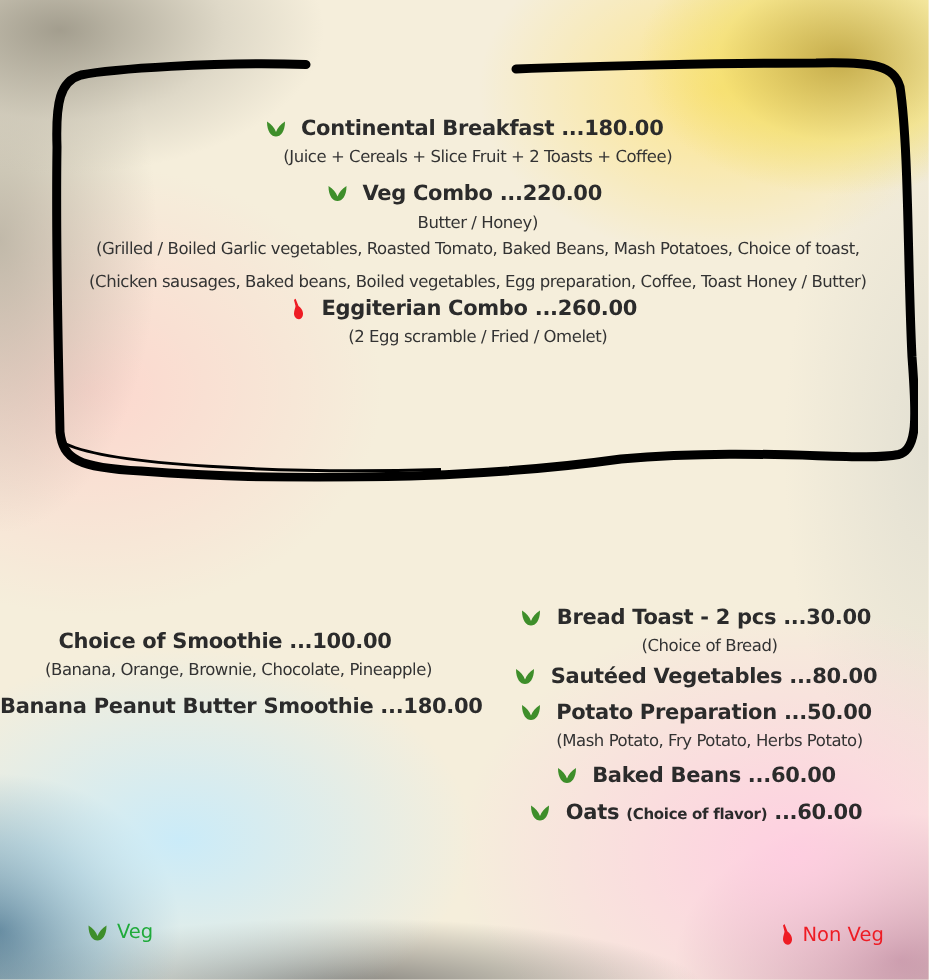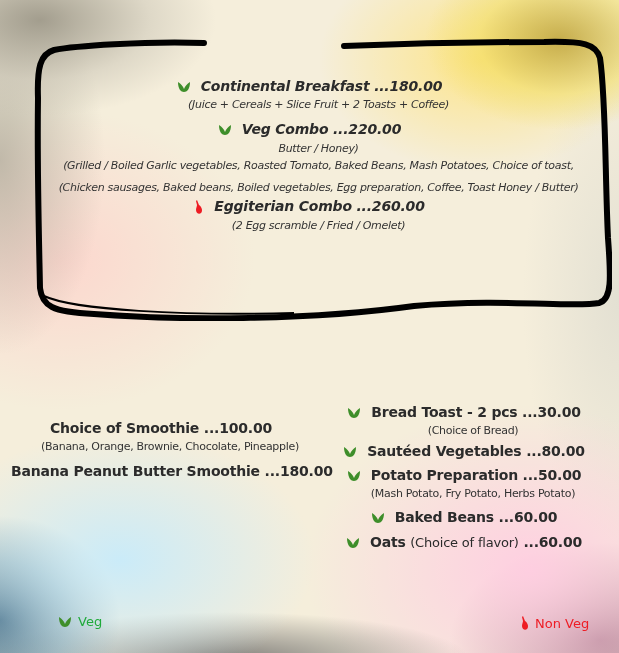--- a/index.html
+++ b/index.html
@@ -22,33 +22,33 @@
   }
   .frame { position:absolute; left:34px; top:38px; width:578px; height:283px; }
   .center { text-align:center; }
   .title { font-size:14px; font-weight:bold; color:#2b2b2b; letter-spacing:-0.2px; white-space:nowrap; }
   .sub { font-size:11px; color:#333; white-space:nowrap; letter-spacing:-0.3px;padding-left:18px; }
   .abs { position:absolute; }
   .icon { display:inline-block; vertical-align:middle; margin-right:10px; }
   .leaf svg, .leg svg { display:block; }
   .legend-veg { position:absolute; left:58px; top:614px; font-size:13px; color:#1faa3a; display:flex; align-items:center; }
   .legend-nonveg { position:absolute; left:520px; top:616px; font-size:13px; color:#ee1c24; display:flex; align-items:center; }
-  .small { font-weight:normal; font-size:13px; }
+  .small { font-weight:bold; font-size:10px; }
 </style>
 </head>
 <body>
 
 <div class="bg"></div>
 
 <svg class="frame" viewBox="0 0 578 283" preserveAspectRatio="none">
   <path d="M170 5 C110 3 40 8 20 12 C6 16 3 30 4 60 C3 130 5 200 6 250 C8 268 18 274 60 276 C150 283 280 282 380 268 C470 260 540 270 565 265 C578 262 577 240 574 200 C571 140 572 60 566 20 C562 6 550 3 510 4 C450 4 360 6 310 8" fill="none" stroke="#000" stroke-width="6" stroke-linecap="round"></path>
   <path d="M10 258 C40 272 150 278 260 275" fill="none" stroke="#000" stroke-width="2"></path>
 </svg>
 
-<div class="abs center" style="left:0;width:619px;top:78px;font-style:italic;">
+<div class="abs center" style="left:0;width:619px;top:78px;">
   <div>
     <div class="title">
       <span class="icon leaf"><svg width="14" height="12" viewBox="0 0 14 12">
             <path d="M1 1 C1 8 4 11 7 11 C10 11 13 8 13 1 C10 3 8 5 7 8 C6 5 4 3 1 1Z" fill="#3e8e2a"></path>
           </svg></span><span>Continental Breakfast ...180.00</span>
     </div>
     <div class="sub" style="margin-top:4px">(Juice + Cereals + Slice Fruit + 2 Toasts + Coffee)</div>
   </div>
   <div style="margin-top:10px">
     <div class="title">
@@ -65,21 +65,21 @@
   <div style="margin-top:4px">
     <div class="title">
       <span class="icon leg"><svg width="10" height="15" viewBox="0 0 10 15">
             <path d="M2 1 L3 0 L5 5 C8 7 9 11 7 13 C5 15 2 13 2 10 C2 8 3 6 3 5Z" fill="#ee1c24"></path>
           </svg></span><span>Eggiterian Combo ...260.00</span>
     </div>
     <div class="sub" style="margin-top:4px">(2 Egg scramble / Fried / Omelet)</div>
   </div>
 </div>
 
-<div class="abs center" style="left:11px;width:300px;top:420px;">
+<div class="abs center" style="left:0;width:300px;top:420px;">
   <div>
     <div class="title">Choice of Smoothie ...100.00</div>
     <div class="sub" style="margin-top:4px">(Banana, Orange, Brownie, Chocolate, Pineapple)</div>
   </div>
   <div style="margin-top:10px">
     <div class="title">Banana Peanut Butter Smoothie ...180.00</div>
   </div>
 </div>
 
 <div class="abs center" style="left:330px;width:268px;top:404px;">

